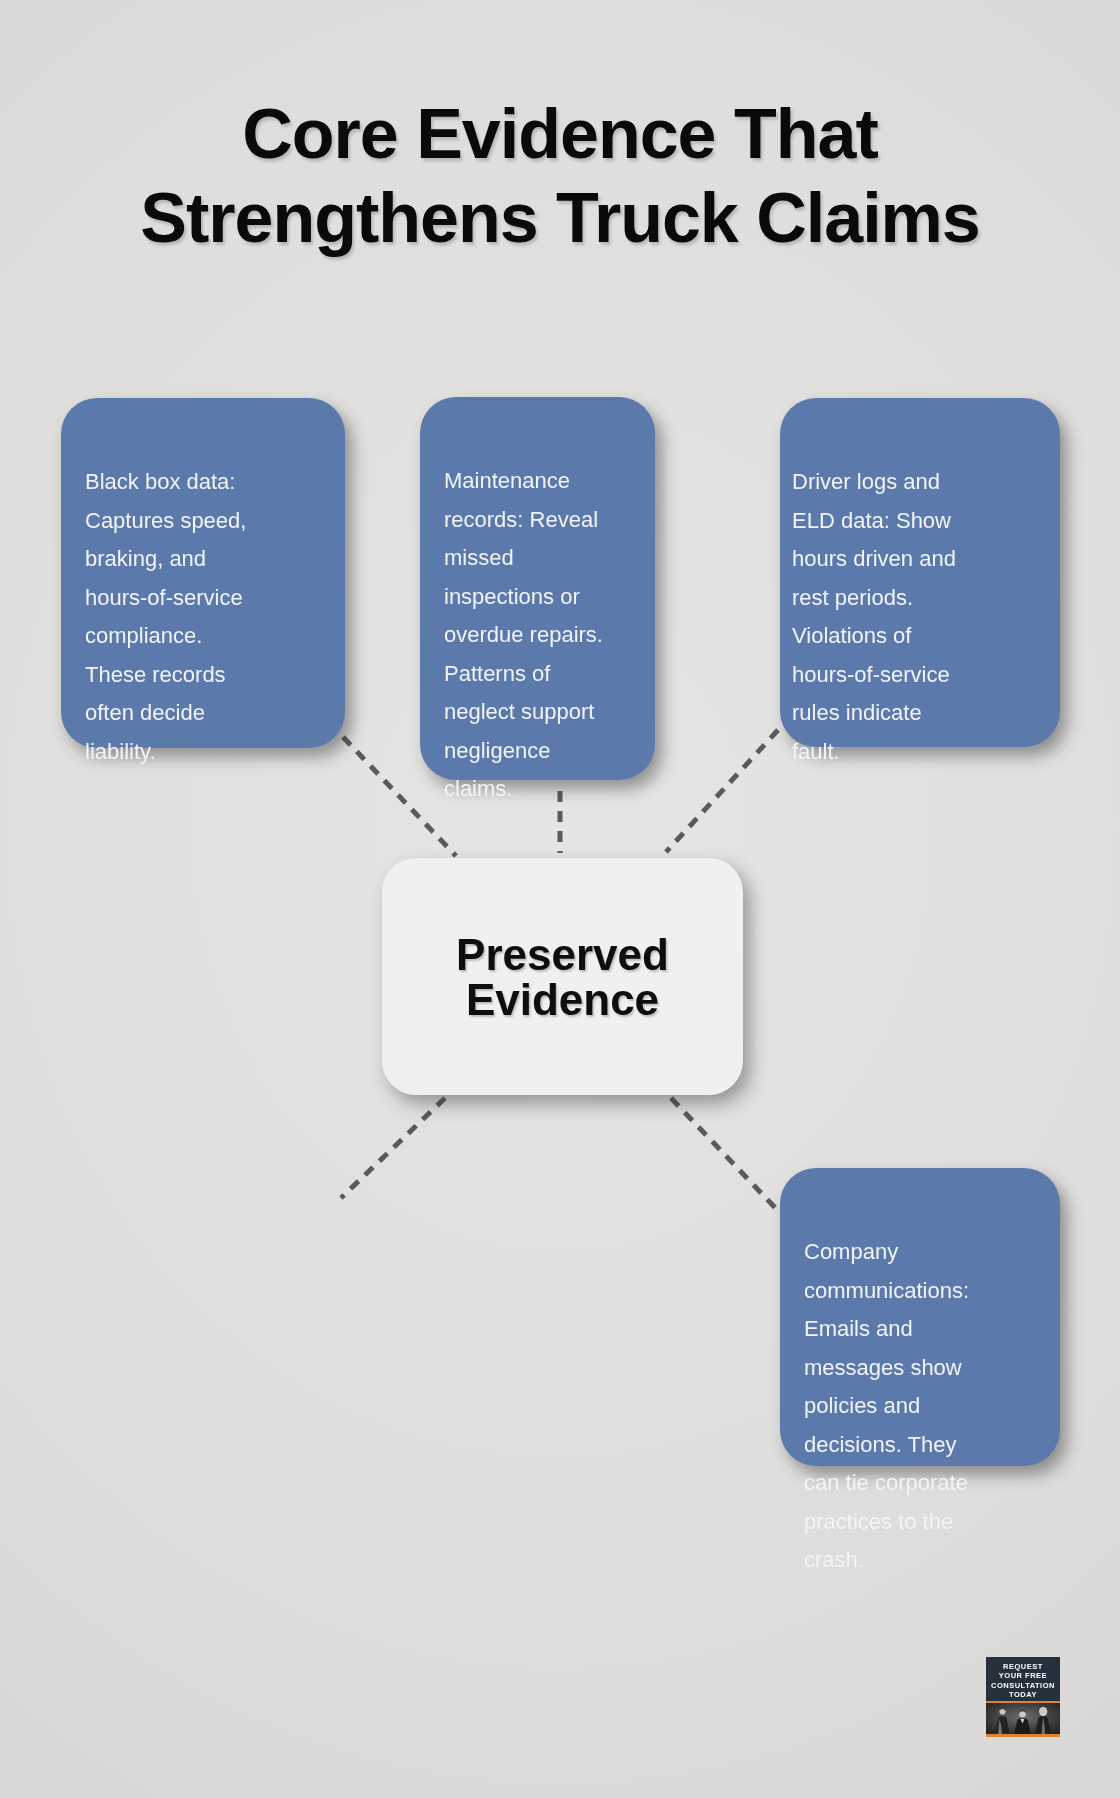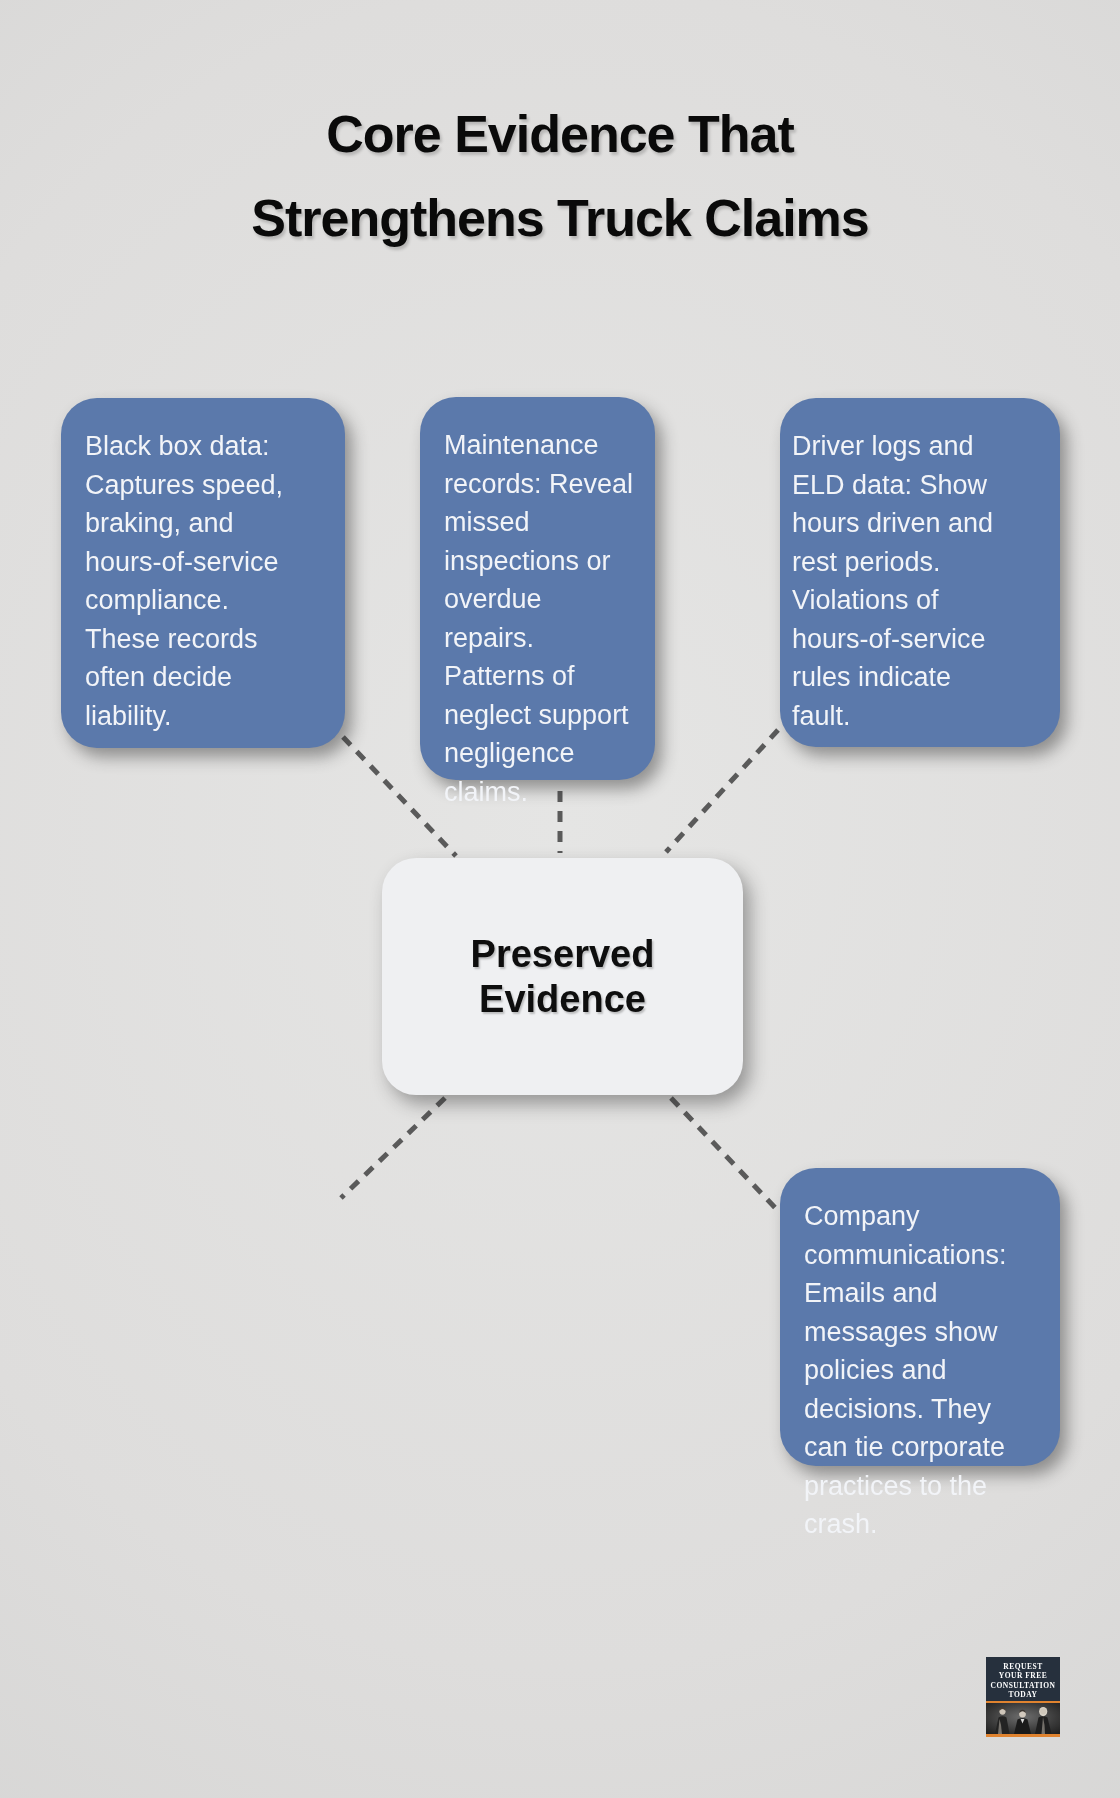--- a/index.html
+++ b/index.html
@@ -21,21 +21,21 @@
     background:radial-gradient(120% 85% at 50% 46%, #e5e5e4 0%, var(--color-background) 55%, #d1d1d0 100%);
     position:relative;
     overflow:hidden;
   }
   .canvas{position:absolute;inset:0;}
 
   .title{
     position:absolute;
     left:0; right:0; top:92px;
     text-align:center;
-    font-size:52px;
+    font-size:70px;
     line-height:84px;
     font-weight:bold;
     letter-spacing:-1px;
     color:var(--color-title_text);
     white-space:pre-line;
     text-shadow:2px 3px 3px rgba(0,0,0,0.18);
   }
 
   .connectors{
     position:absolute; left:0; top:0;
@@ -50,56 +50,56 @@
 
   .node{
     position:absolute;
     background:var(--color-node_fill);
     border-radius:36px;
     box-shadow:7px 9px 16px rgba(45,45,45,0.45);
     padding:29px 20px 12px 24px;
   }
   .node p{
     color:var(--color-node_text);
-    font-size:27px;
+    font-size:22px;
     line-height:38.5px;
     white-space:pre-line;
+    margin-top:36px;
   }
   .node-black-box {left:61px;  top:398px;  width:284px; height:350px;}
   .node-maintenance{left:420px; top:397px;  width:235px; height:383px;}
   .node-driver-logs{left:780px; top:398px;  width:280px; height:349px;padding-left:12px;}
   .node-dashcam    {left:61px;  top:1170px; width:279px; height:347px;}
   .node-company    {left:780px; top:1168px; width:280px; height:298px;}
 
   .center-node{
     position:absolute;
     left:382px; top:858px; width:361px; height:237px;
     background:var(--color-center_fill);
     border-radius:34px;
     box-shadow:7px 9px 18px rgba(45,45,45,0.42);
     display:flex; align-items:center; justify-content:center;
   }
   .center-node span{
     color:var(--color-center_text);
-    font-size:38px;
+    font-size:44px;
     line-height:45px;
     font-weight:bold;
     text-align:center;
     white-space:pre-line;
     text-shadow:1.5px 2px 2px rgba(0,0,0,0.22);
   }
 
   .badge{
     position:absolute;
     left:986px; top:1657px; width:74px; height:80px;
     display:flex; flex-direction:column;
     background:var(--color-badge_bg);
     cursor:pointer;
     text-decoration:none;
-    font-family:Liberation Serif, serif;
   }
   .badge-text{
     height:44px;
     color:var(--color-badge_text);
     font-size:7.5px;
     font-weight:bold;
     line-height:9.3px;
     letter-spacing:0.5px;
     text-align:center;
     padding-top:5px;

